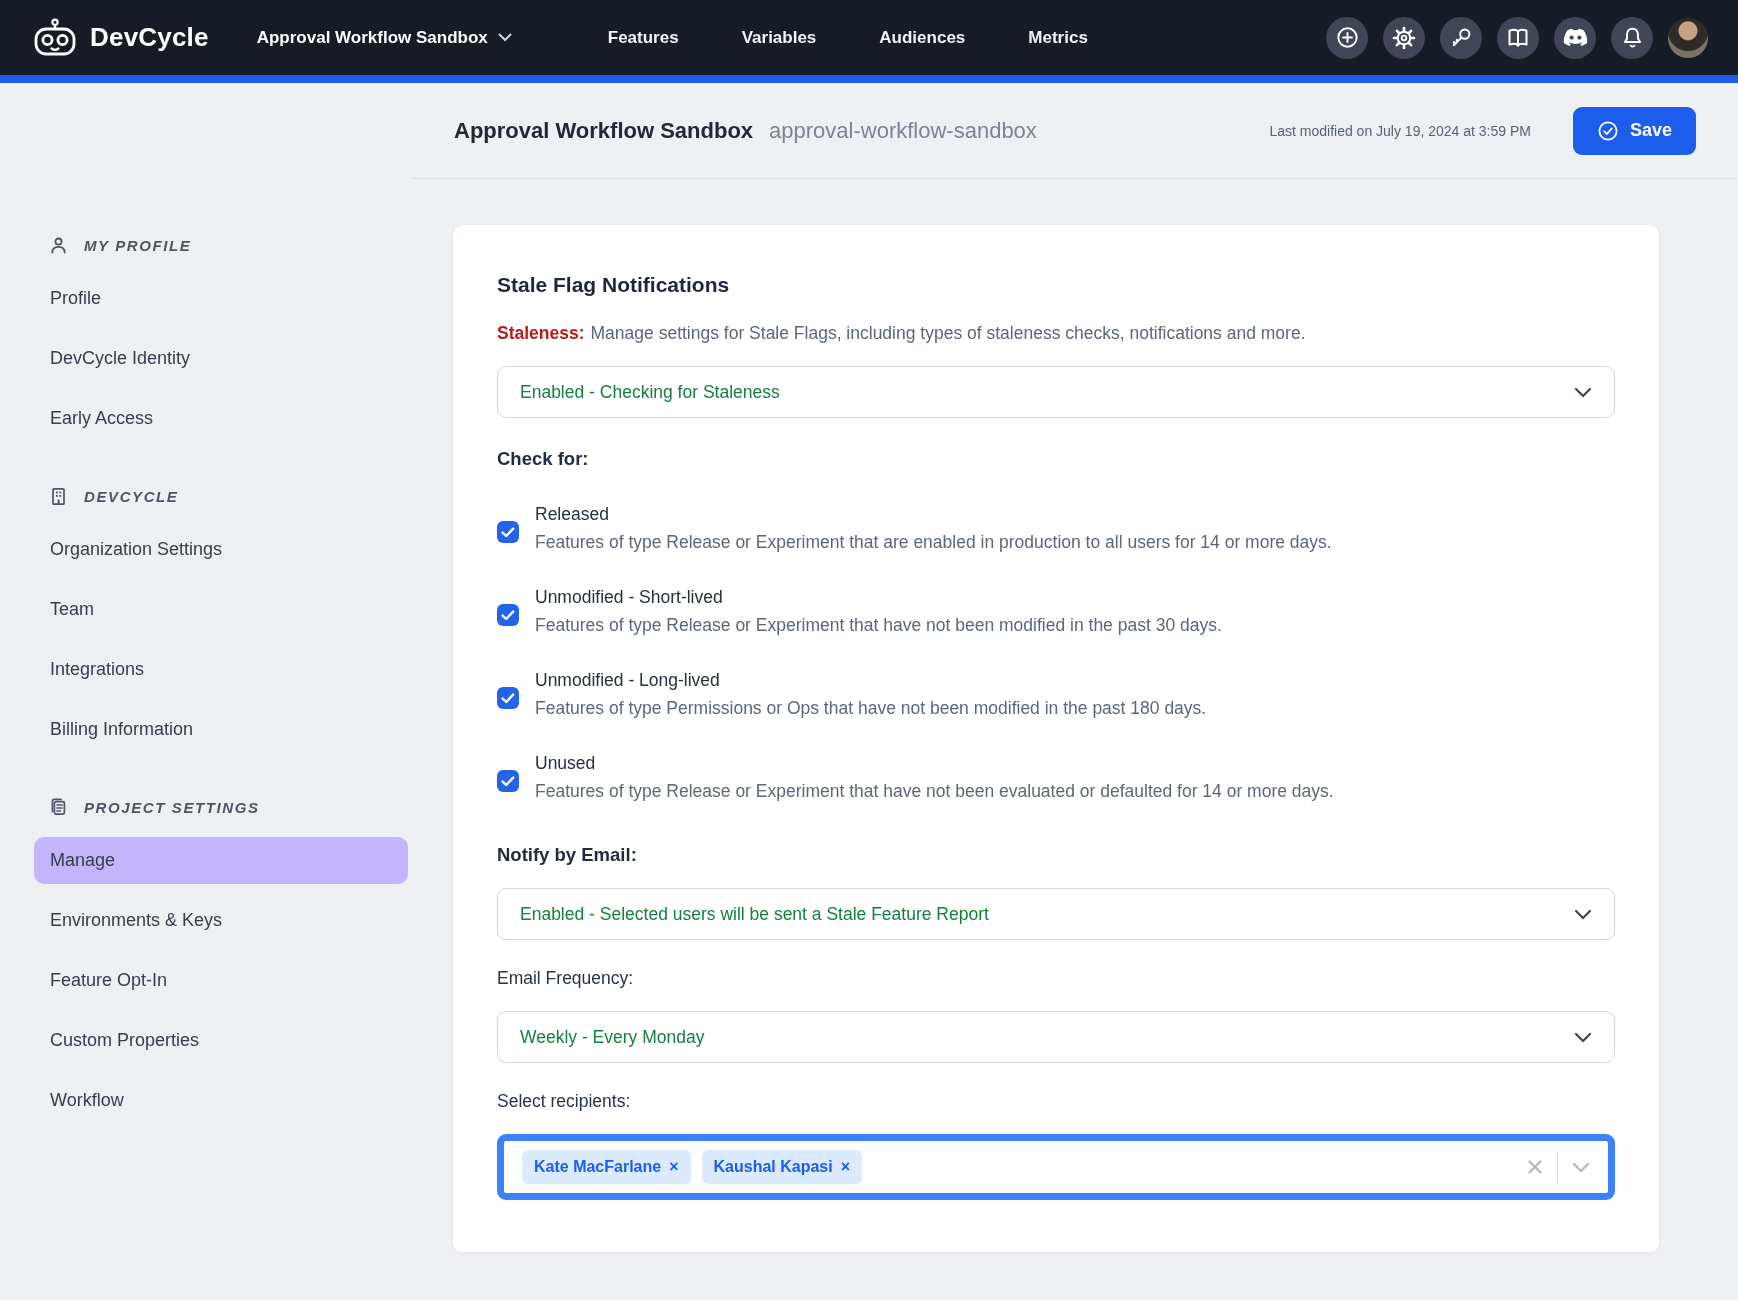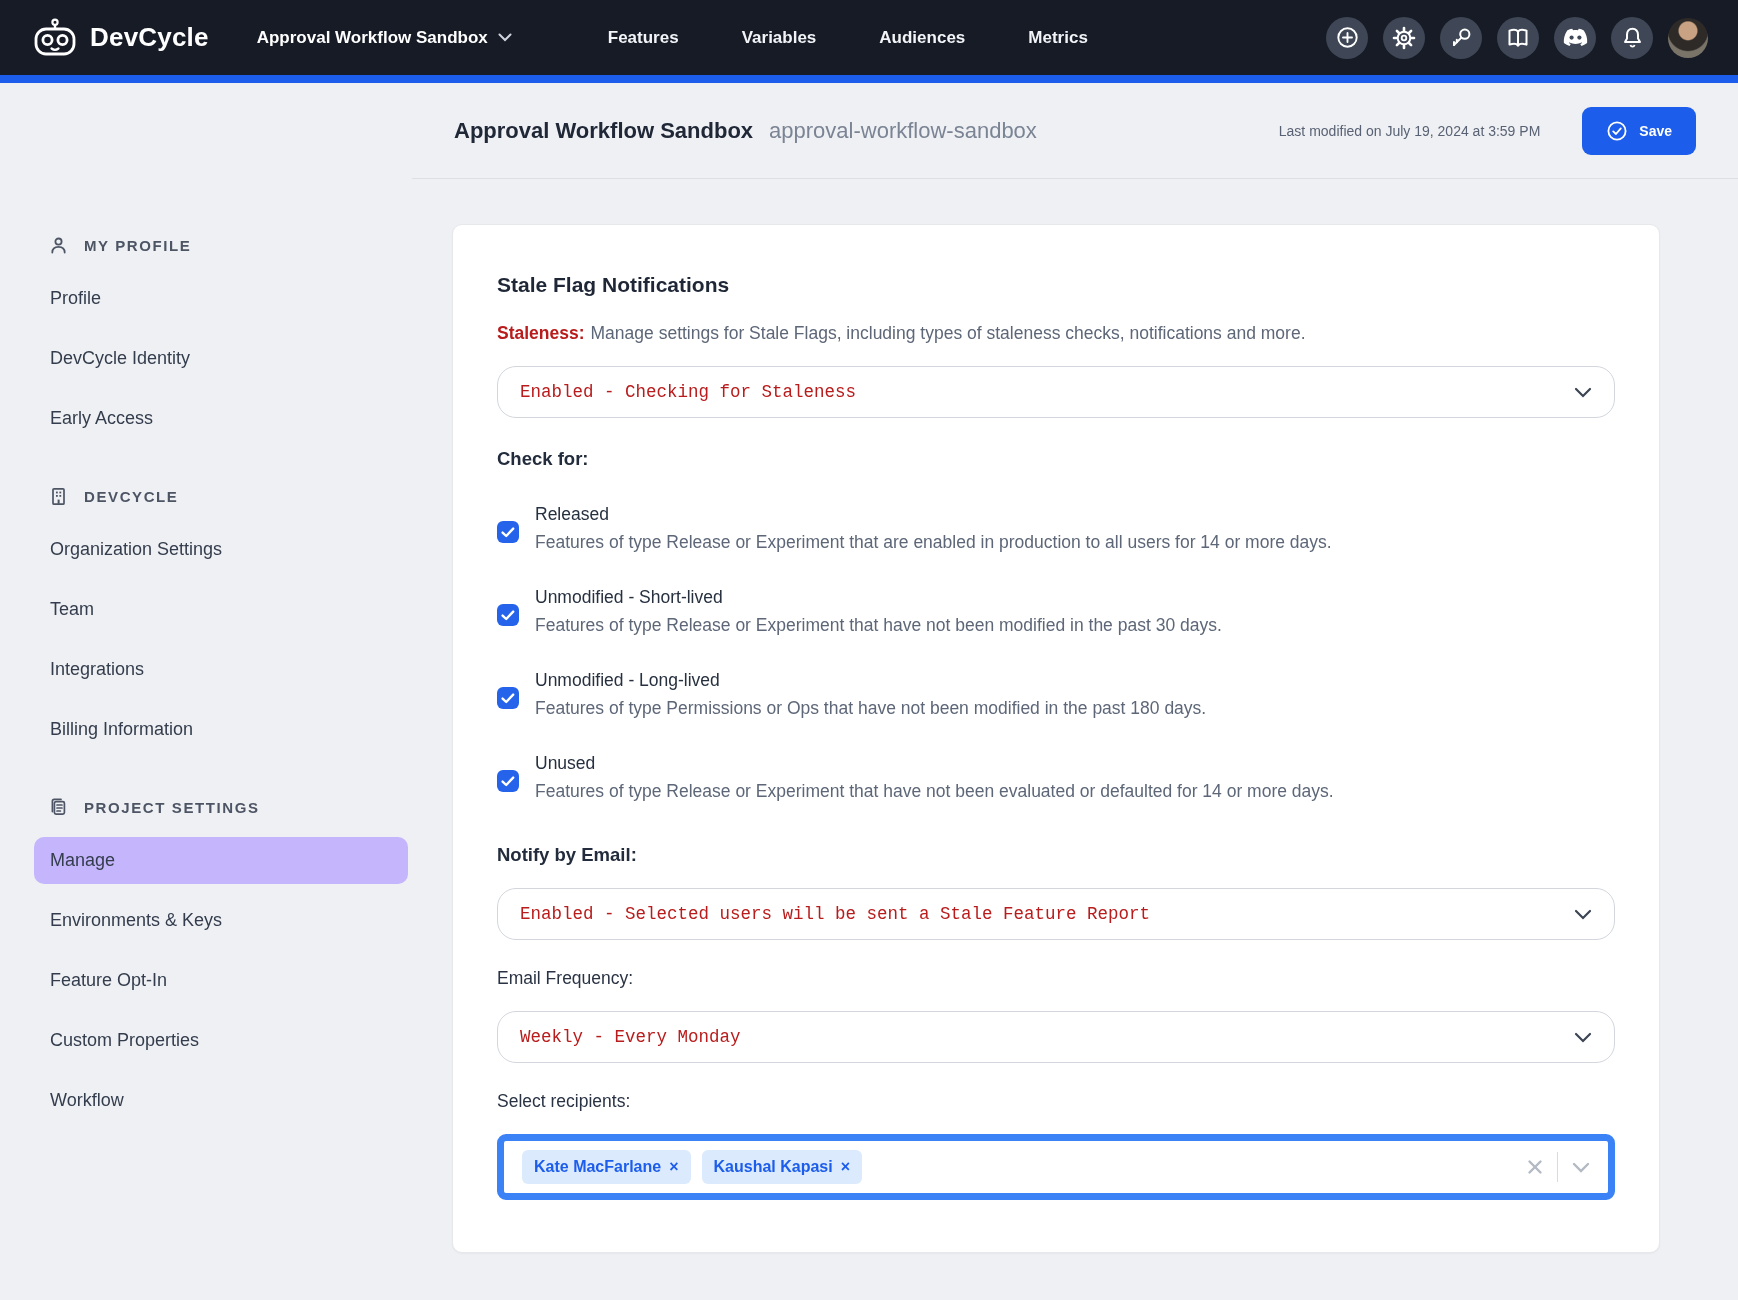--- a/index.html
+++ b/index.html
@@ -19,42 +19,42 @@
             background: radial-gradient(circle at 50% 32%, #c9a183 0 26%, #2e2a28 30% 58%, #7a7468 62% 100%); }
   .accent-bar { height:8px; background:#1d5deb; }
 
   
   .page-header { height:96px; display:flex; align-items:center; }
   .page-header-inner { margin-left:412px; flex:1; height:100%; display:flex; align-items:center; border-bottom:1px solid #dddfe4; padding:0 42px; }
   .page-title { font-size:22px; font-weight:700; color:#202838; }
   .page-key { font-size:22px; color:#7b8494; margin-left:16px; }
   .last-modified { margin-left:auto; font-size:14px; color:#596274; margin-right:42px; }
   .save-btn { background:#1d5deb; color:#fff; border:none; border-radius:9px; height:48px; padding:0 24px;
-              font-size:14px; font-weight:700; font-family:inherit; display:flex; align-items:center; gap:11px; cursor:pointer; }
+              font-size:18px; font-weight:700; font-family:inherit; display:flex; align-items:center; gap:11px; cursor:pointer; }
 
   
   .content-row { display:flex; align-items:flex-start; }
 
   
   .sidebar { width:412px; flex:0 0 412px; padding:56px 0 0 34px; }
   .side-section { margin-bottom:44px; }
   .side-header { display:flex; align-items:center; gap:15px; padding:0 0 6px 14px; color:#4d5565; }
-  .side-header-label { font-size:15px; font-weight:700; letter-spacing:1.6px; }
+  .side-header-label { font-size:15px; font-weight:700; letter-spacing:1.6px;font-style:italic; }
   .side-item { font-size:18px; color:#343d4d; padding:13px 16px; margin-top:13px; border-radius:10px; cursor:pointer; width:374px; }
   .side-item.active { background:#c4b5fd; }
 
   
   .main-area { flex:1; padding:45px 78px 0 40px; }
   .card { background:#fff; border:1px solid #e6e8ec; border-radius:10px; padding:48px 44px 52px 44px; box-shadow:0 1px 2px rgba(16,24,40,.04); }
   .card-title { font-size:21px; font-weight:700; color:#1f2737; }
   .staleness-line { margin-top:26px; font-size:17.5px; color:#5d6778; }
   .staleness-line b { color:#b91c1c; font-weight:700; margin-right:6px; }
 
-  .select { margin-top:22px; height:52px; border:1px solid #d3d6dc; border-radius:19px; background:#fff;
-            display:flex; align-items:center; padding:0 22px; font-size:17.5px; color:#b91c1c; cursor:pointer;font-family:Liberation Mono, monospace; }
+  .select { margin-top:22px; height:52px; border:1px solid #d3d6dc; border-radius:9px; background:#fff;
+            display:flex; align-items:center; padding:0 22px; font-size:17.5px; color:#15803d; cursor:pointer; }
   .select .chev { margin-left:auto; }
 
   .group-label { margin-top:30px; font-size:18.5px; font-weight:700; color:#232c3c; }
   .sub-label { margin-top:28px; font-size:17.5px; color:#2a3344; }
 
   .check-row { display:flex; gap:16px; margin-top:34px; }
   .checkbox { width:22px; height:22px; border-radius:6px; background:#2563eb; flex:0 0 22px; margin-top:17px;
               display:flex; align-items:center; justify-content:center; cursor:pointer; }
   .check-label { font-size:17.5px; color:#26303f; }
   .check-desc { font-size:17.5px; color:#5d6778; margin-top:7px; }

